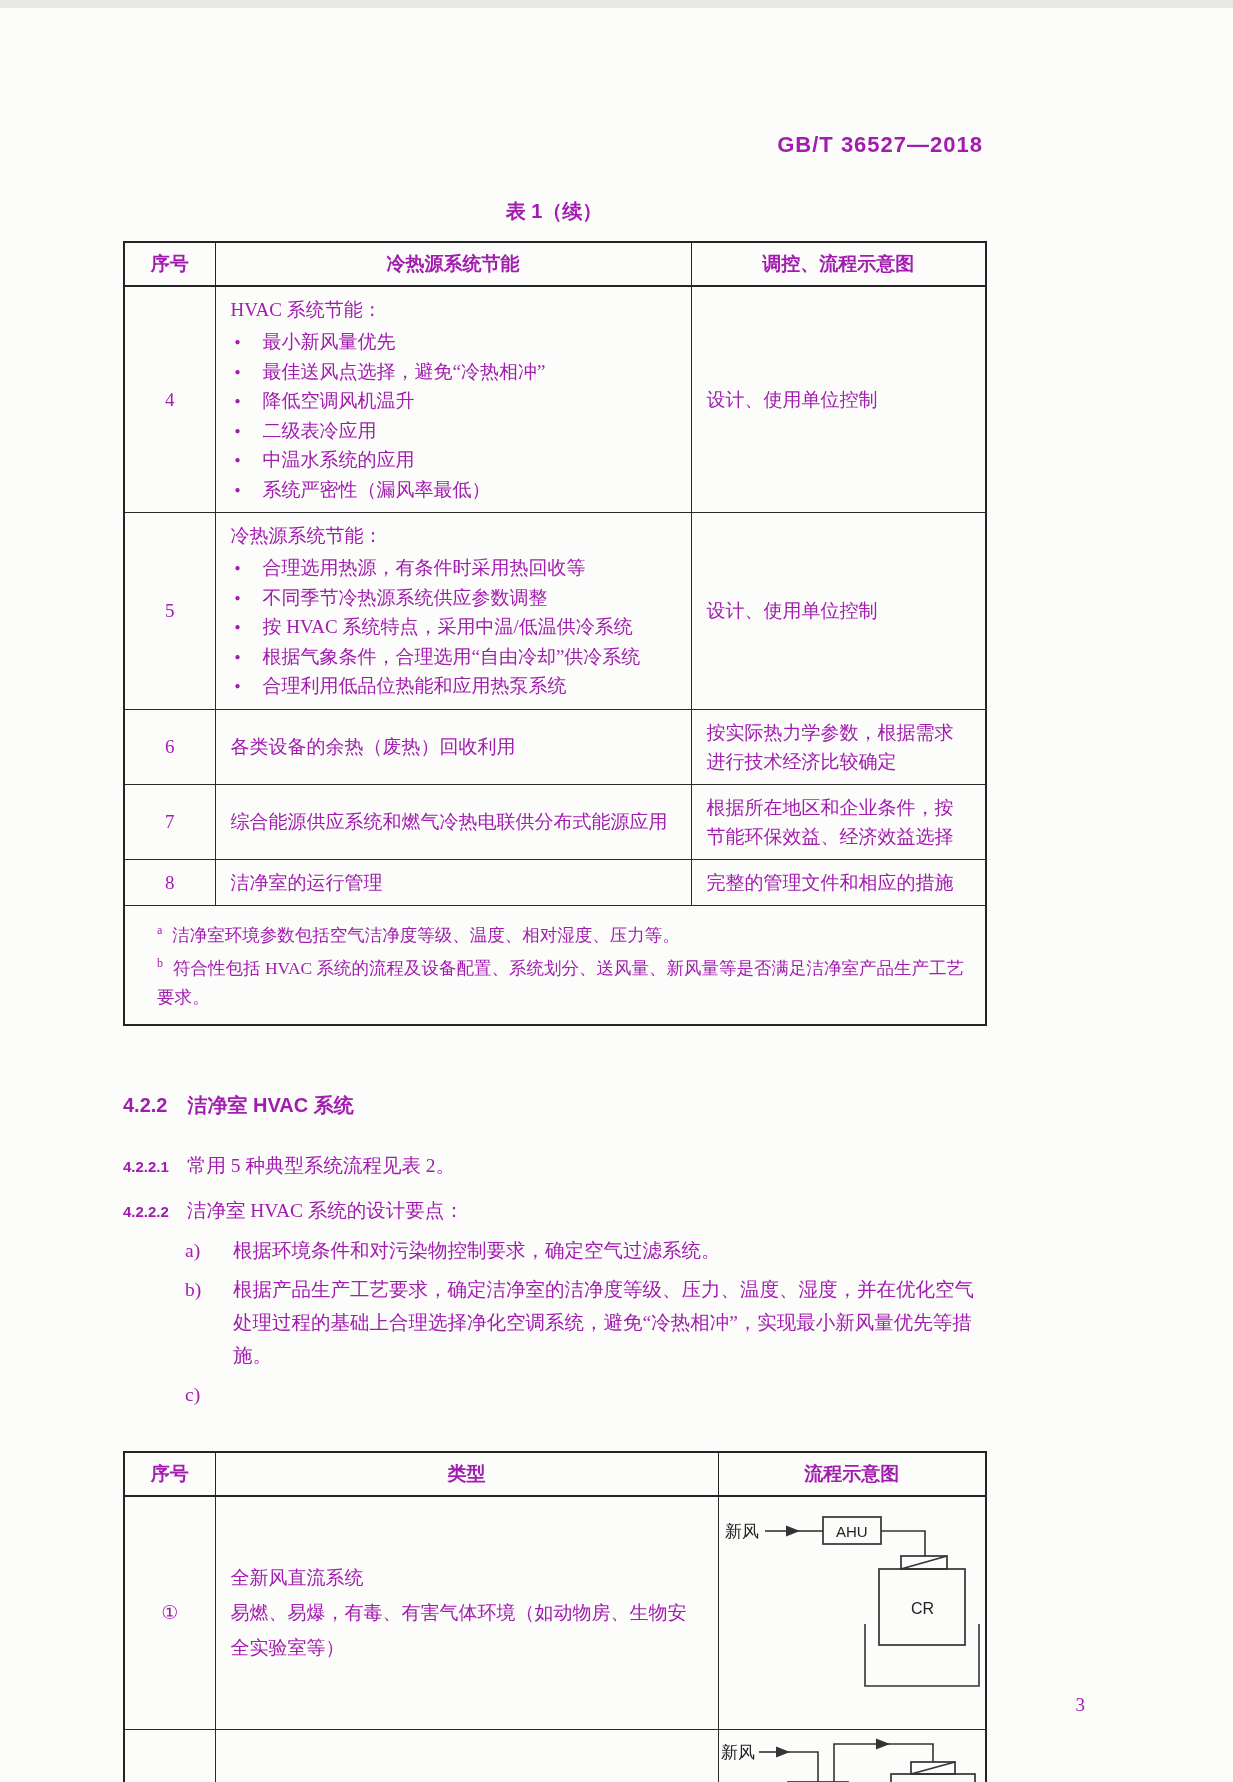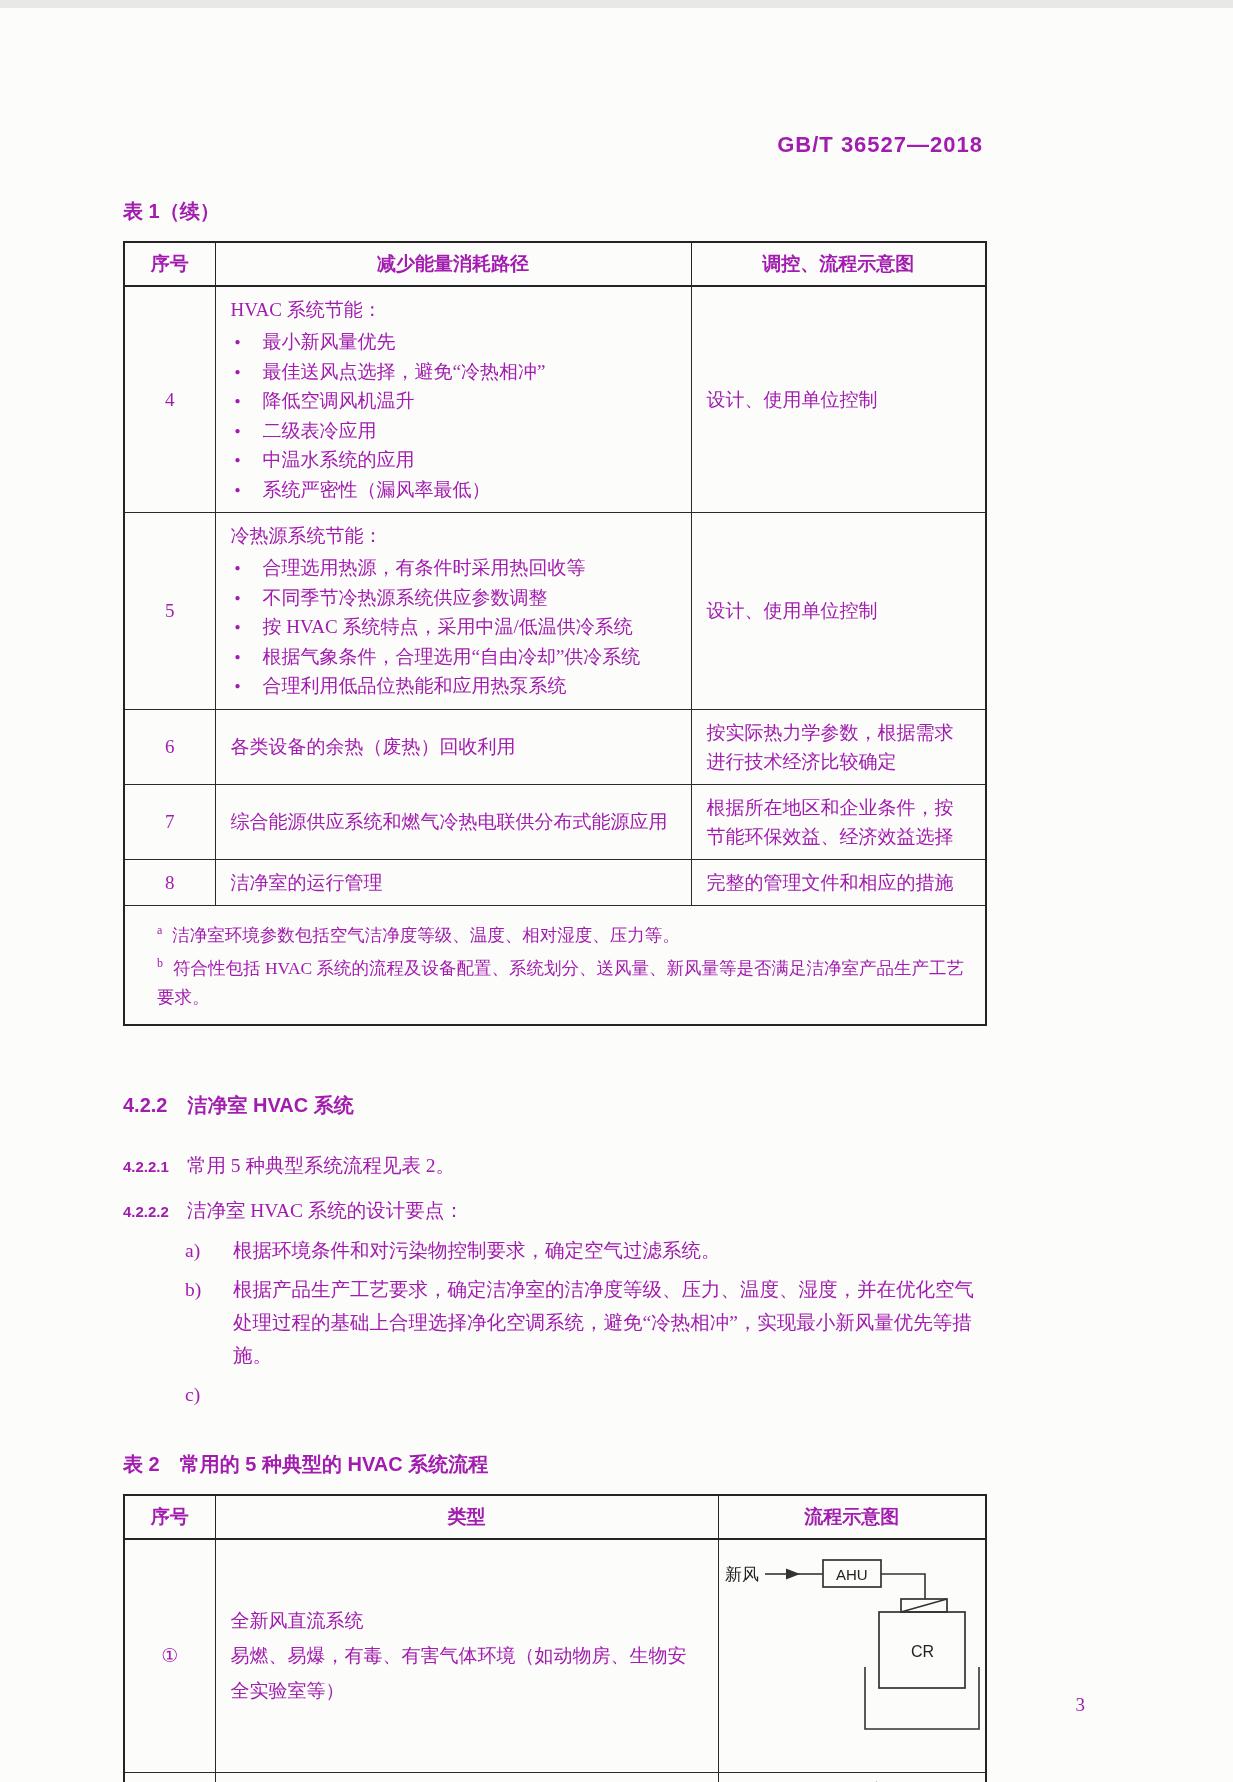--- a/index.html
+++ b/index.html
@@ -9,21 +9,21 @@
     background:#fcfcfb; overflow:hidden;
     font-family:"Liberation Serif","DejaVu Serif",serif; color:#a21caf;
   }
   .docnum {
     position:absolute; top:124px; right:250px;
     font-family:"Liberation Sans","DejaVu Sans",sans-serif;
     font-weight:bold; font-size:22px; letter-spacing:1px;
   }
   .content { position:absolute; left:123px; top:190px; width:862px; }
   .t-title {
-    font-weight:bold; font-size:20px;
+    text-align:center; font-weight:bold; font-size:20px;
     font-family:"Liberation Sans","DejaVu Sans",sans-serif;
     margin-bottom:16px;
   }
   table { width:100%; border-collapse:collapse; table-layout:fixed; border:2.5px solid #242424; }
   th {
     border:1.5px solid #242424; border-bottom:2px solid #242424;
     font-family:"Liberation Sans","DejaVu Sans",sans-serif;
     font-weight:bold; font-size:19px; padding:8px 6px; text-align:center;
   }
   td { border:1.5px solid #2a2a2a; font-size:19px; padding:8px 15px; vertical-align:middle; line-height:29px; }
@@ -67,21 +67,21 @@
 
     <table class="t1">
       <colgroup>
           <col style="width:91px">
           <col style="width:476px">
           <col style="width:295px">
         </colgroup>
       <thead>
         <tr>
           <th>序号</th>
-          <th>减少能量消耗路径</th>
+          <th>冷热源系统节能</th>
           <th>调控、流程示意图</th>
         </tr>
       </thead>
       <tbody>
         <tr>
           <td class="num">4</td>
           <td>
             <div class="cell-title">HVAC 系统节能：</div>
             <ul class="bullets">
               <li>最小新风量优先</li>
@@ -150,21 +150,20 @@
     </div>
     <div class="item">
       <span class="marker">b)</span>
       <span class="txt">根据产品生产工艺要求，确定洁净室的洁净度等级、压力、温度、湿度，并在优化空气处理过程的基础上合理选择净化空调系统，避免“冷热相冲”，实现最小新风量优先等措施。</span>
     </div>
     <div class="item">
       <span class="marker">c)</span>
     </div>
 
     <div class="t2wrap">
-      <div class="t-title">表 2　常用的 5 种典型的 HVAC 系统流程</div>
       <table class="t2">
         <colgroup>
             <col style="width:91px">
             <col style="width:503px">
             <col style="width:268px">
           </colgroup>
         <thead>
           <tr>
             <th>序号</th>
             <th>类型</th>

